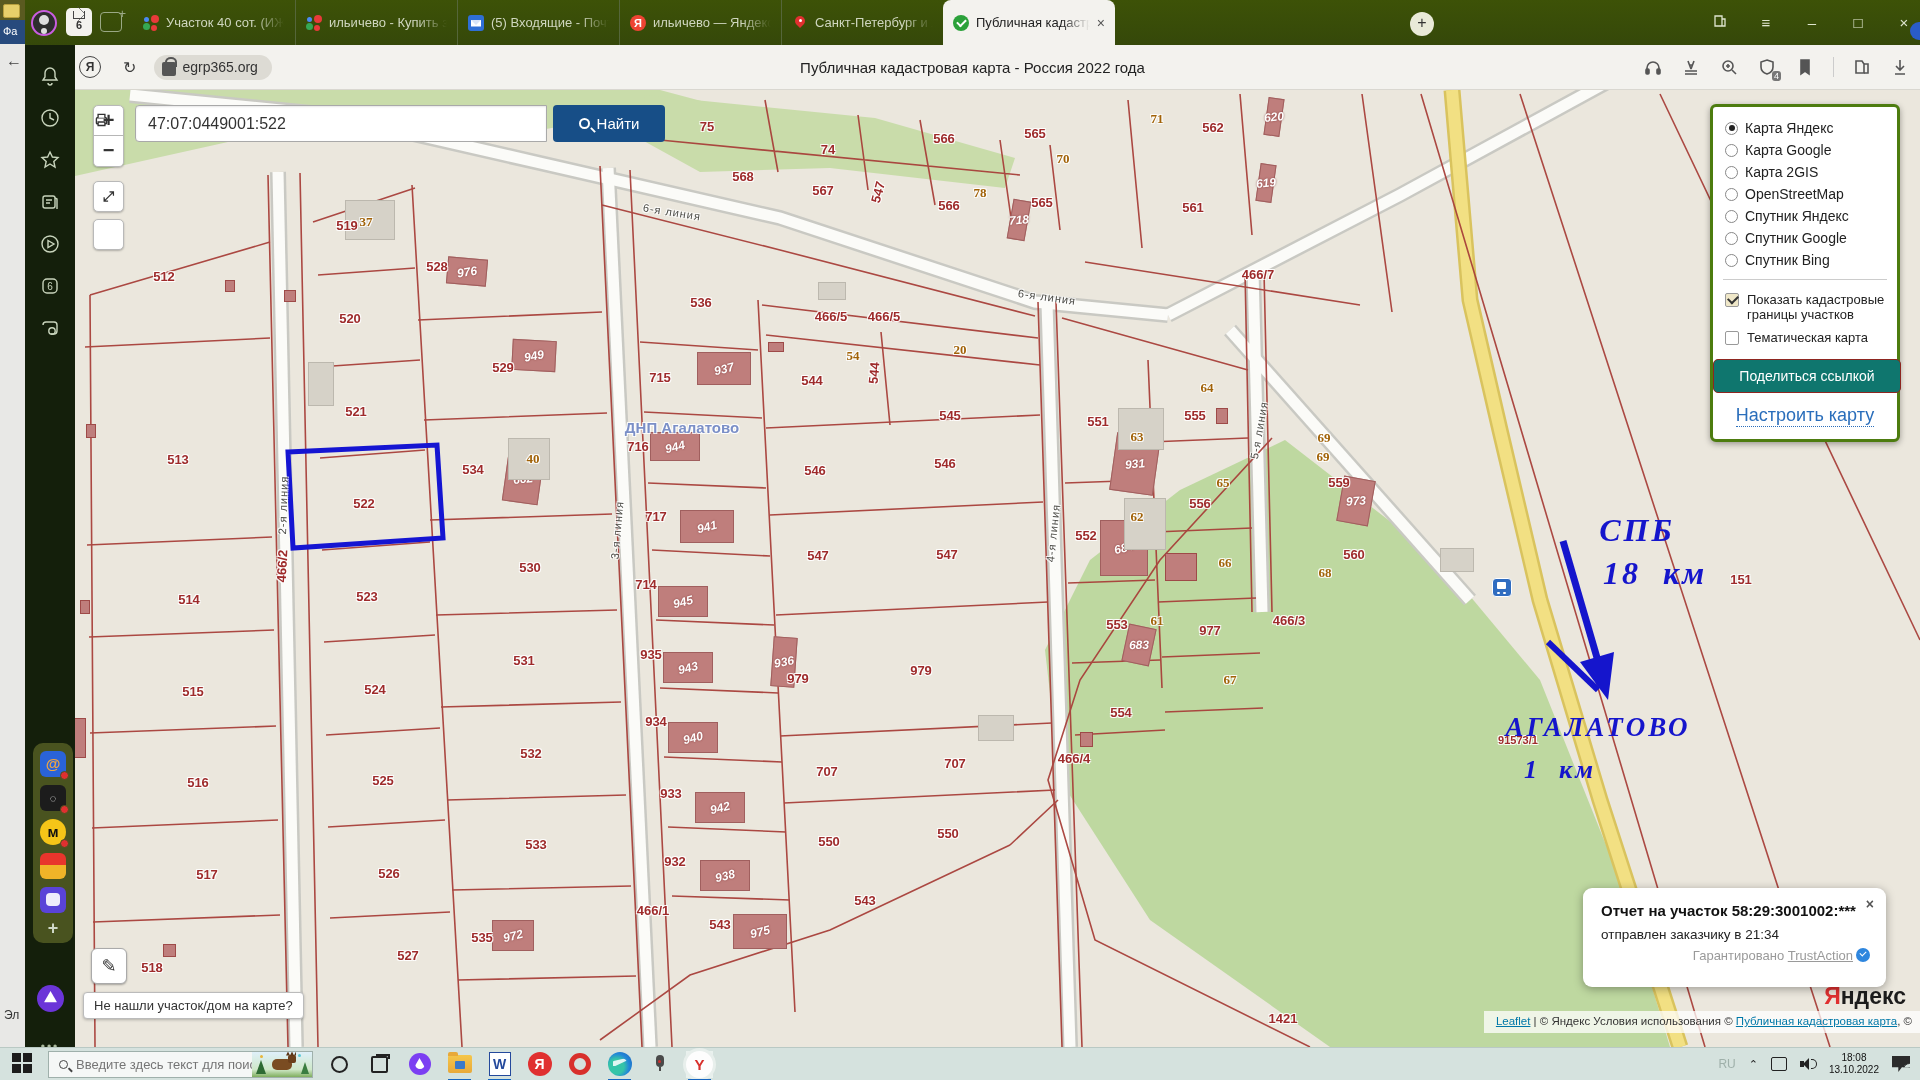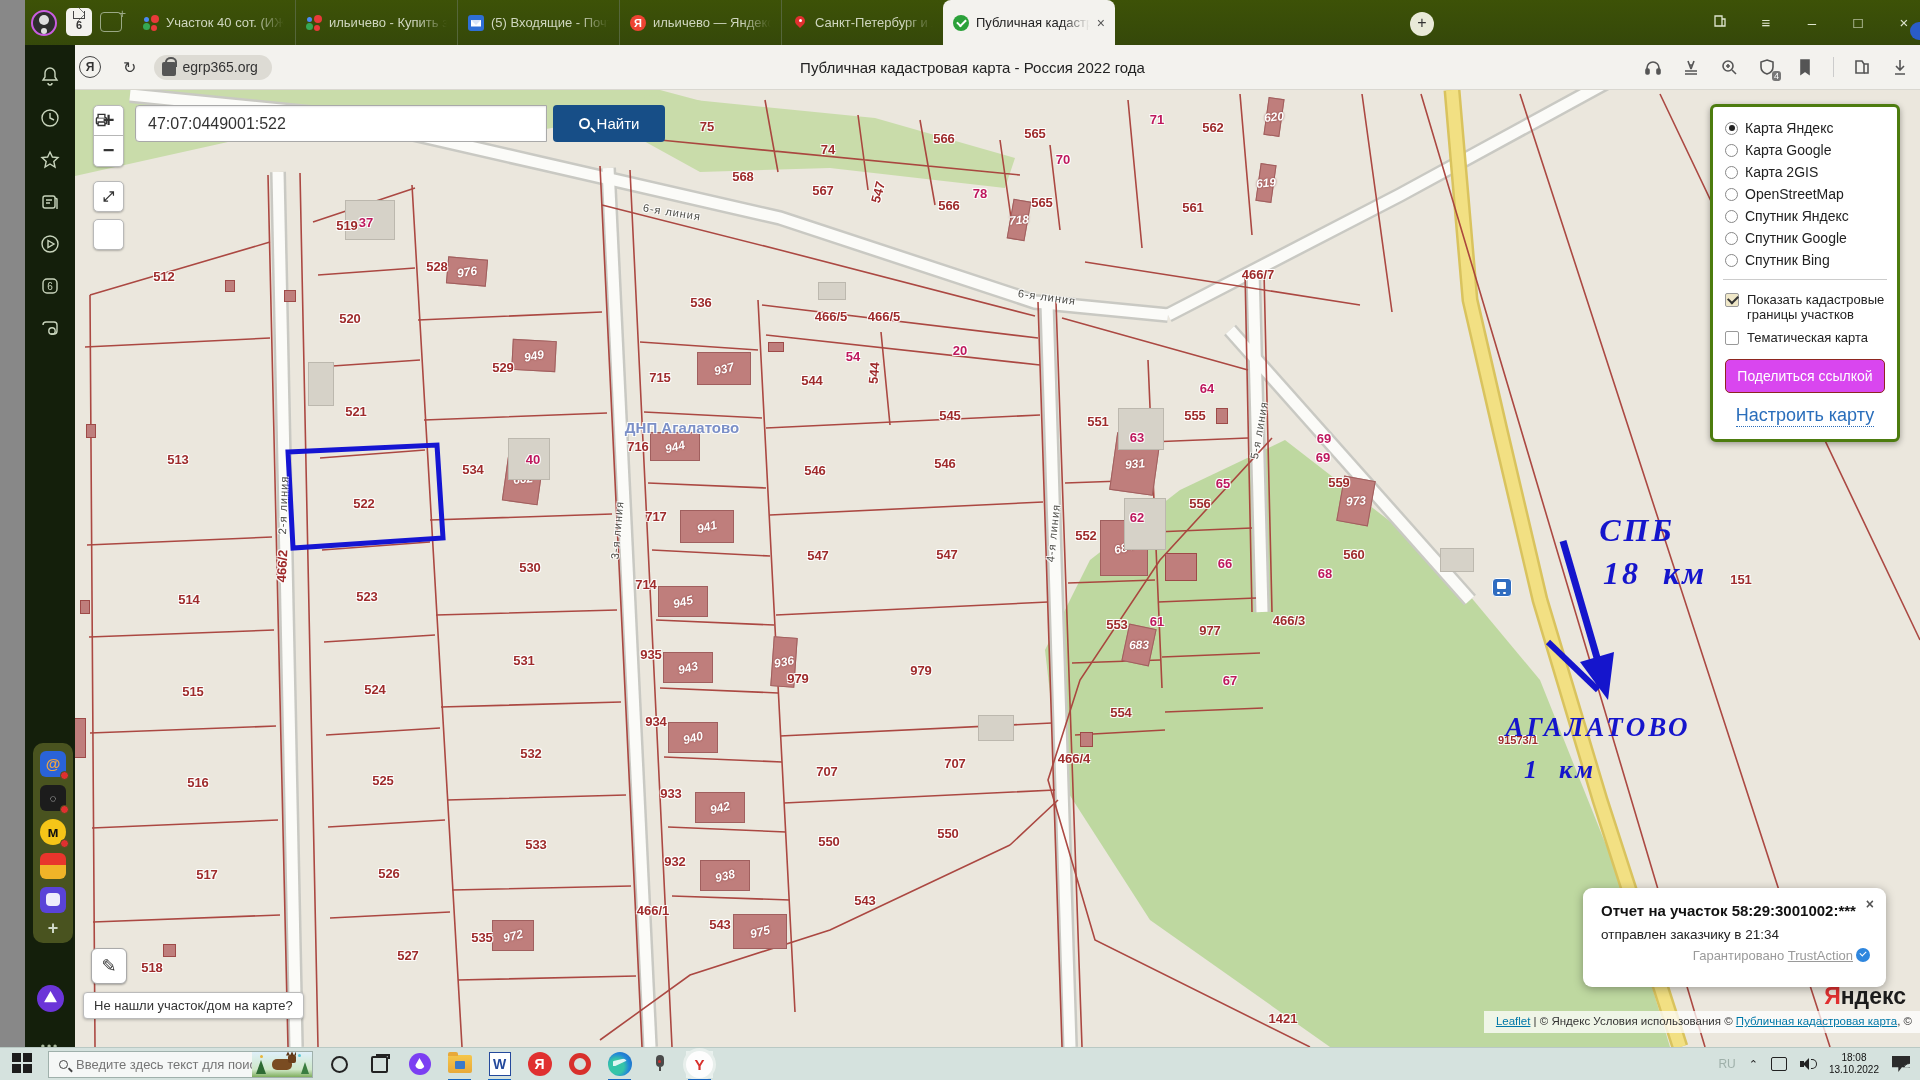--- a/index.html
+++ b/index.html
@@ -70,21 +70,21 @@
   .app-ico { position:absolute; left:50%; transform:translateX(-50%); width:26px; height:26px; border-radius:6px; font-size:15px; font-weight:bold; text-align:center; line-height:26px; }
   .reddot { position:absolute; right:-3px; bottom:-3px; width:9px; height:9px; border-radius:50%; background:#e03030; border:1.5px solid #49531f; }
   #alice-side { position:absolute; left:12px; top:940px; width:27px; height:27px; border-radius:50%; background:#6b35d8; }
   #alice-side:after { content:""; position:absolute; left:7px; top:6px; width:13px; height:13px; background:#fff; clip-path:polygon(50% 0,100% 86%,0 86%); border-radius:3px; }
   #sb-dots { position:absolute; left:0; width:50px; top:995px; color:#aab89c; text-align:center; font-size:12px; letter-spacing:2px; }
 
   
   #map { position:absolute; left:75px; top:90px; width:1845px; height:957px; background:#ebe7dd; overflow:hidden; z-index:1; }
   #map svg { position:absolute; left:0; top:0; }
   .lbl { position:absolute; font-weight:bold; font-size:13px; color:#9e2b2b; white-space:pre; transform:translate(-50%,-50%); text-shadow:-1px -1px 0 rgba(255,255,255,.85),1px -1px 0 rgba(255,255,255,.85),-1px 1px 0 rgba(255,255,255,.85),1px 1px 0 rgba(255,255,255,.85); }
-  .lbl.g { color:#be185d; }
+  .lbl.g { color:#a16207;font-family:Liberation Serif, serif; }
   .lbl.road { color:#4c4c47; font-weight:normal; font-size:11px; letter-spacing:1px; }
   .lbl.dnp { color:#7b8fc7; font-size:15px; }
   .lbl.ann { color:#1515cc; font-family:"Liberation Serif",serif; font-style:italic; font-weight:bold; letter-spacing:3px; text-shadow:none; }
   .bldg { position:absolute; background:#bf7e7c; border:1px solid #a05f5e; display:flex; align-items:center; justify-content:center; }
   .bldg.gray { background:#d6d2c8; border-color:#bcb8ae; }
   .bldg.sq { border-color:#9e4a48; }
   .bldg span { color:#fff; font-size:12px; font-weight:bold; font-style:italic; transform:rotate(-14deg); text-shadow:0 0 2px rgba(120,40,40,.8); }
 
   #map-controls { position:absolute; left:18px; top:15px; z-index:5; }
   .mc-btn { width:31px; height:31px; background:#fff; border:1px solid #b9b9b9; border-radius:5px; font-size:20px; font-weight:bold; color:#333; text-align:center; line-height:29px; margin-bottom:7px; box-shadow:0 1px 2px rgba(0,0,0,.25); }
@@ -100,21 +100,21 @@
 
   #layer-panel { position:absolute; left:1635px; top:14px; width:190px; background:#fff; border:3px solid #4d7c0f; border-radius:6px; box-shadow:0 2px 6px rgba(0,0,0,.35); z-index:6; padding:10px 0 12px 0; font-size:14px; color:#222; }
   .radio-row { display:flex; align-items:center; gap:7px; padding:3px 12px; }
   .radio { width:13px; height:13px; border:1px solid #888; border-radius:50%; position:relative; flex:0 0 13px; }
   .radio.sel:after { content:""; position:absolute; left:2.5px; top:2.5px; width:6px; height:6px; background:#222; border-radius:50%; }
   #panel-divider { height:1px; background:#ccc; margin:8px 10px; }
   .check-row { display:flex; gap:8px; padding:4px 12px; align-items:flex-start; font-size:13px; }
   .checkbox { width:14px; height:14px; border:1px solid #999; background:#fff; border-radius:2px; position:relative; flex:0 0 14px; margin-top:1px; }
   .checkbox.on { background:#efe7c8; }
   .checkbox.on:after { content:""; position:absolute; left:2px; top:1px; width:8px; height:5px; border-left:2px solid #333; border-bottom:2px solid #333; transform:rotate(-45deg); }
-  #share-btn { display:block; margin:10px auto 0; width:160px; height:34px; background:#d946ef; color:#fff; border:1px solid #8e2620; border-radius:5px; font-size:14px; }
+  #share-btn { display:block; margin:10px auto 0; width:188px; height:34px; background:#0f766e; color:#fff; border:1px solid #8e2620; border-radius:5px; font-size:14px; }
   #configure-link { display:block; text-align:center; margin-top:12px; color:#2a6ebb; font-size:18px; text-decoration:none; border-bottom:1px dotted #2a6ebb; width:fit-content; margin-left:auto; margin-right:auto; }
 
   #pencil-btn { position:absolute; left:16px; top:858px; width:36px; height:36px; background:#fff; border:1px solid #aaa; border-radius:6px; z-index:5; font-size:18px; text-align:center; line-height:34px; color:#333; box-shadow:0 1px 2px rgba(0,0,0,.3); transform:rotate(0deg); }
   #map-tooltip { position:absolute; left:8px; top:902px; background:#fff; border:1px solid #bbb; border-radius:4px; padding:5px 10px; font-size:13px; color:#333; z-index:5; box-shadow:0 1px 3px rgba(0,0,0,.25); white-space:nowrap; }
 
   #report-popup { position:absolute; left:1508px; top:798px; width:303px; height:99px; background:#fff; border-radius:9px; box-shadow:0 2px 10px rgba(0,0,0,.35); z-index:7; padding:14px 16px 0 18px; }
   #report-popup .rp-title { font-weight:bold; font-size:15px; color:#111; }
   #report-popup .rp-body { font-size:13.5px; color:#222; margin-top:8px; }
   #report-popup .rp-foot { font-size:13px; color:#9a9a9a; text-align:right; margin-top:6px; }
   #report-popup .rp-foot a { color:#9a9a9a; text-decoration:underline; }
@@ -181,20 +181,27 @@
 
   
   .ticon svg { width:20px; height:20px; stroke:#555; fill:none; stroke-width:1.6; }
   .sb-ico svg { width:22px; height:22px; stroke:#c8d4bc; fill:none; stroke-width:1.4; }
 </style>
 </head>
 <body>
 
 <div id="stage">
 
+  <div id="left-strip">
+    <div class="top-olive"></div>
+    <div class="folder"></div>
+    <div class="blue-band">Фа</div>
+    <div class="back">←</div>
+    <div class="el">Эл</div>
+  </div>
 
   <div id="titlebar">
     <div id="avatar"></div>
     <div id="home-btn"><span>6</span></div>
     <div id="newtab-ghost"></div>
     <div id="tabs">
       <div class="tab">
         <span class="favicon fav-dots">
             <i></i>
             <i></i>

